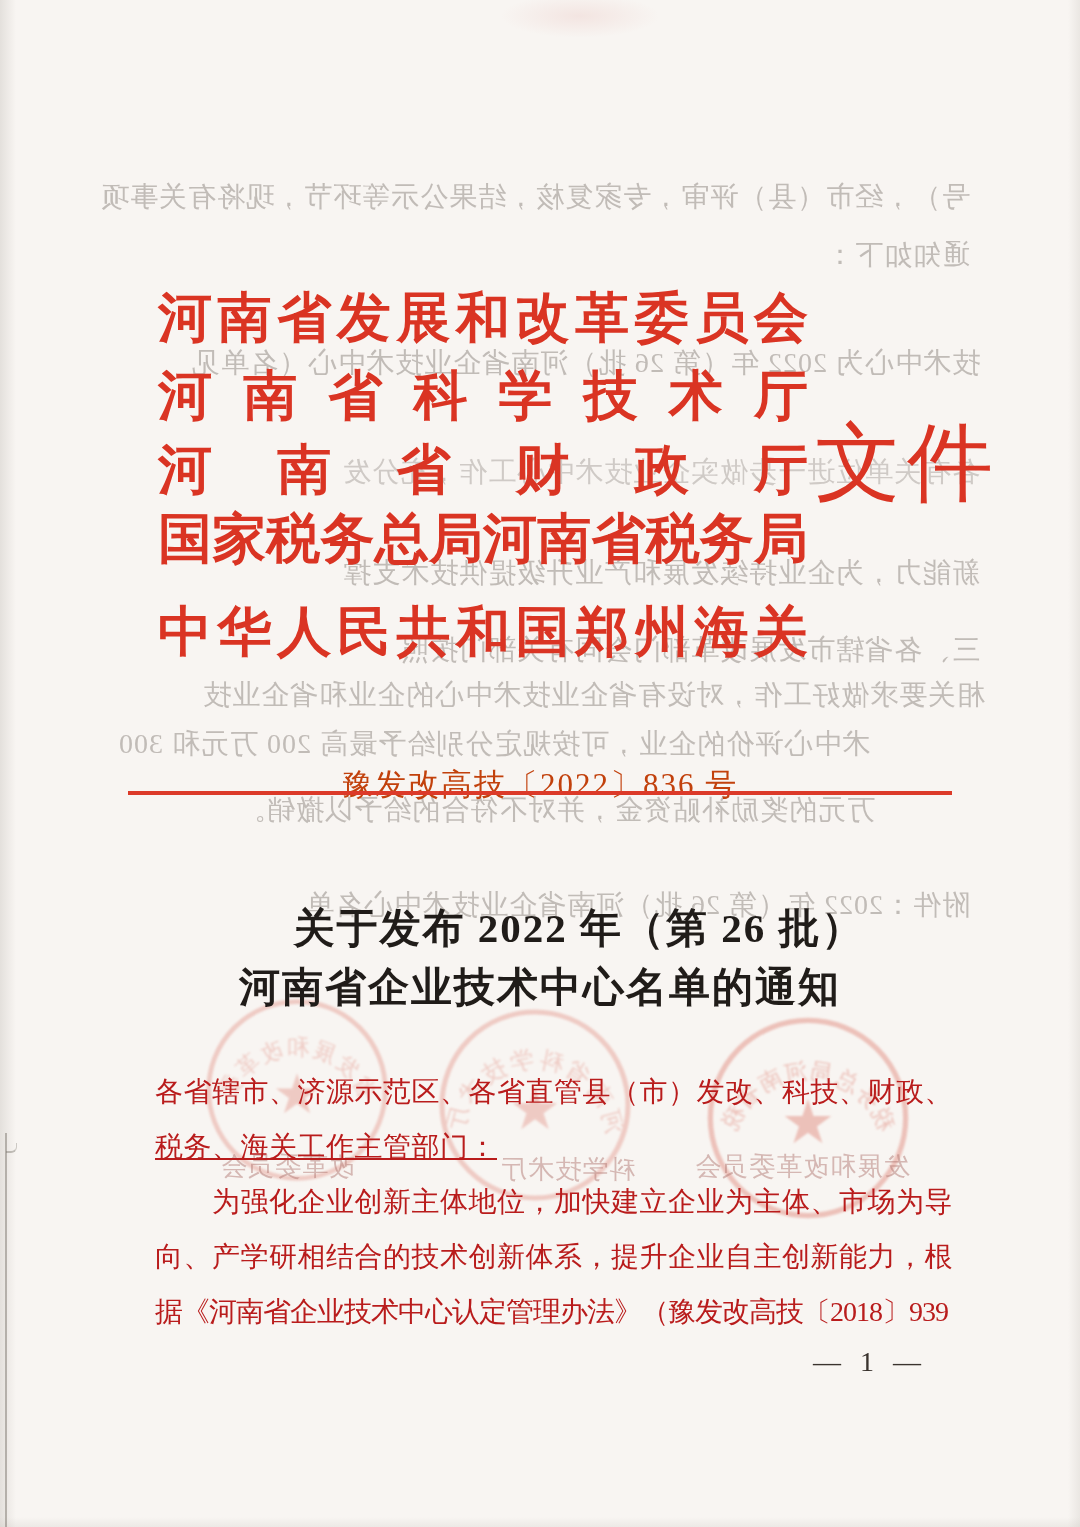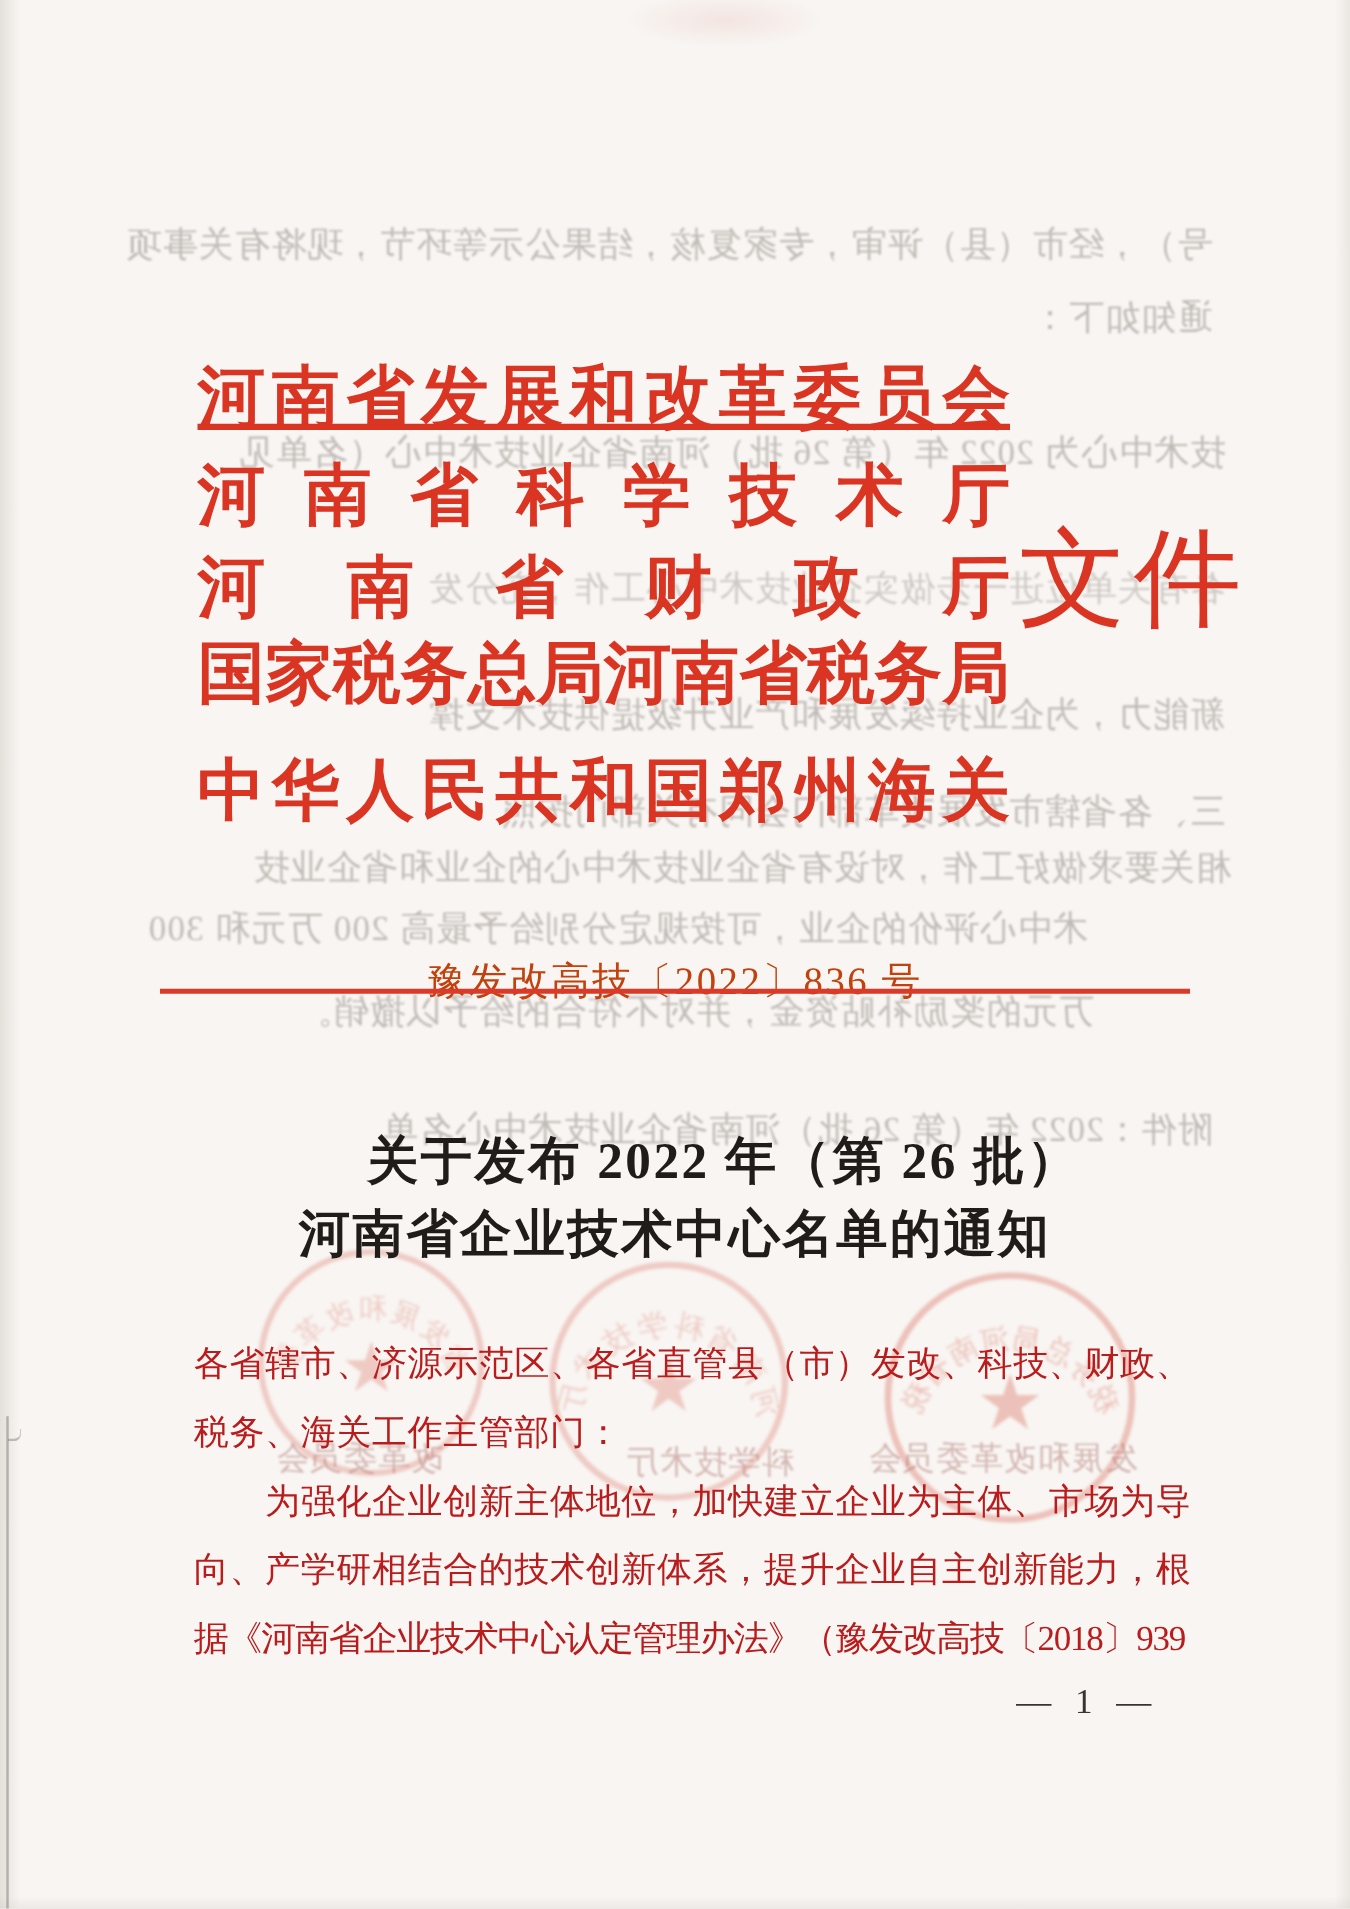--- a/index.html
+++ b/index.html
@@ -45,21 +45,21 @@
     text-align:justify;text-align-last:justify;}
   .doc-number{position:absolute;left:0;top:740px;width:100%;
     color:#c2410c;font-size:31px;text-align:center;letter-spacing:2px;margin-top:24px;}
   .red-rule{position:absolute;left:128px;top:791px;width:824px;height:4px;
     background:#dc3a29;}
   .title-line{position:absolute;left:0;width:100%;text-align:center;
     color:#201c19;font-weight:bold;font-size:41px;letter-spacing:2px;}
   .body-line{position:absolute;left:155px;width:793px;
     color:#b91c1c;font-size:28px;line-height:40px;white-space:nowrap;
     text-align:justify;text-align-last:justify;letter-spacing:0.5px;}
-  .body-line.short{text-align:center;text-align-last:left;}
+  .body-line.short{text-align:center;text-align-last:left;text-decoration:underline;}
   .body-line.indent{padding-left:57px;width:736px;}
   .body-line.tight{letter-spacing:-1px;}
   .page-number{position:absolute;left:790px;top:1346px;width:160px;
     color:#3a332e;font-size:28px;text-align:center;letter-spacing:6px;}
 </style>
 </head>
 <body>
 
 <div class="page">
 
@@ -117,21 +117,21 @@
       <text x="100" y="124" font-size="58" fill="currentColor" text-anchor="middle">★</text>
     </svg>
   </div>
 
   <div class="bleed redish" style="left:175px;top:1150px;width:180px;font-size:26px;">改革委员会</div>
   <div class="bleed redish" style="left:450px;top:1153px;width:185px;font-size:26px;">科学技术厅</div>
   <div class="bleed redish" style="left:635px;top:1150px;width:275px;font-size:26px;">发展和改革委员会</div>
 
   <div class="content">
 
-    <div class="agency" style="top:290px;text-decoration:underline;">河南省发展和改革委员会</div>
+    <div class="agency" style="top:290px;">河南省发展和改革委员会</div>
     <div class="agency" style="top:368px;">河南省科学技术厅</div>
     <div class="agency" style="top:511px;">国家税务总局河南省税务局</div>
     <div class="agency" style="top:442px;">河南省财政厅</div>
     <div class="agency" style="top:604px;">中华人民共和国郑州海关</div>
 
     <div class="doc-type">文件</div>
 
     <div class="doc-number">豫发改高技〔2022〕836 号</div>
 
     <div class="red-rule"></div>

